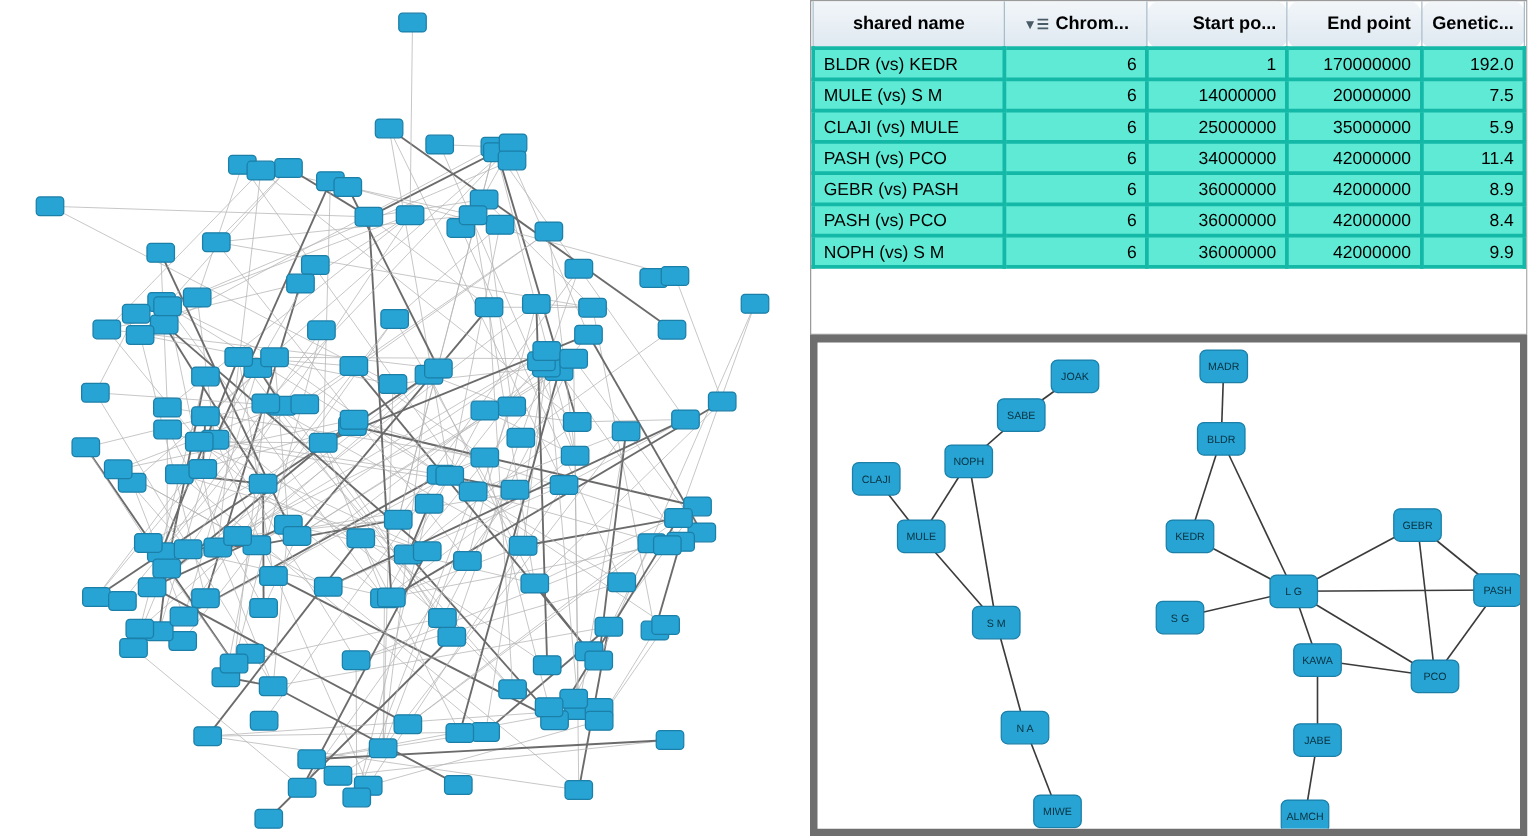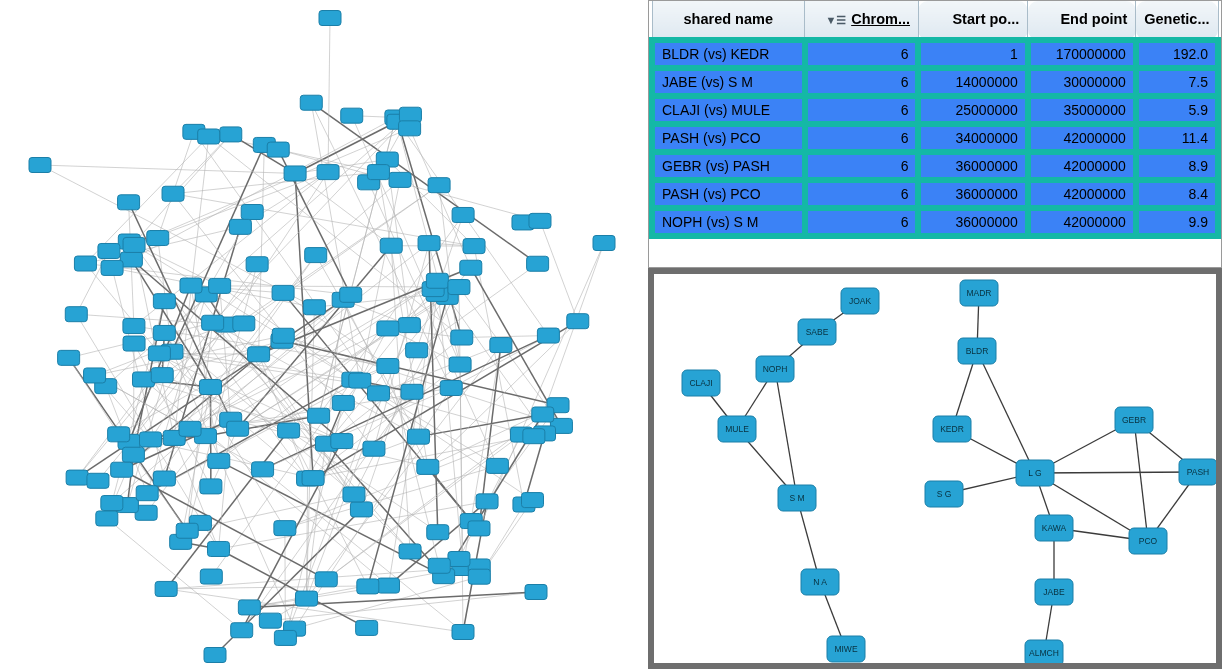--- a/index.html
+++ b/index.html
@@ -10,29 +10,29 @@
   #left-network{position:absolute;left:0;top:0;width:640px;height:669px;background:#ffffff;overflow:hidden;}
   #left-network svg{display:block;}
 
   
   #table-panel{position:absolute;left:648px;top:0;width:574px;height:268px;background:#ffffff;
                border:1px solid #9a9a9a;box-sizing:border-box;overflow:hidden;}
   table.net-table{border-collapse:collapse;width:100%;font-size:14px;color:#000;}
   table.net-table th{background:linear-gradient(#f2f6f9,#dfe9f1);
        border:1px solid #a9bcc9;border-top:none;height:36px;font-weight:bold;font-size:14.5px;
        padding:0 8px;white-space:nowrap;}
-  table.net-table td{border:6px solid #14b8a6;height:22px;padding:0 7px;white-space:nowrap;background:#3b82f6;}
+  table.net-table td{border:3px solid #14b8a6;height:22px;padding:0 7px;white-space:nowrap;background:#5eead4;}
   .col-name{text-align:left;width:160px;}
   .col-chrom{text-align:right;width:108px;}
   .col-start{text-align:right;width:118px;}
   .col-end{text-align:right;width:108px;}
   .col-gen{text-align:right;}
   th .filter-ico{display:inline-block;margin-right:5px;color:#4a5a66;font-size:11px;vertical-align:middle;}
   th.th-name{text-align:center;}
-  th.th-chrom{text-align:right;text-decoration:underline;}
+  th.th-chrom{text-align:center;}
   th.th-start,th.th-end,th.th-gen{text-align:right;border-radius:10px;}
 
   
   #sub-network{position:absolute;left:648px;top:268px;width:574px;height:401px;
                background:#ffffff;border:6px solid #6e6e6e;box-sizing:border-box;overflow:hidden;}
   #sub-network svg{display:block;}
 
   
   .node rect{fill:#27a3d4;stroke:#1b7fa8;stroke-width:1;}
   .node text{font-family:"Liberation Sans", sans-serif;fill:#08313f;text-anchor:middle;dominant-baseline:middle;}
@@ -819,24 +819,24 @@
     </thead>
     <tbody id="table-body">
         <tr>
           <td class="col-name">BLDR (vs) KEDR</td>
           <td class="col-chrom">6</td>
           <td class="col-start">1</td>
           <td class="col-end">170000000</td>
           <td class="col-gen">192.0</td>
         </tr>
         <tr>
-          <td class="col-name">JABE (vs) S M</td>
+          <td class="col-name">MULE (vs) S M</td>
           <td class="col-chrom">6</td>
           <td class="col-start">14000000</td>
-          <td class="col-end">30000000</td>
+          <td class="col-end">20000000</td>
           <td class="col-gen">7.5</td>
         </tr>
         <tr>
           <td class="col-name">CLAJI (vs) MULE</td>
           <td class="col-chrom">6</td>
           <td class="col-start">25000000</td>
           <td class="col-end">35000000</td>
           <td class="col-gen">5.9</td>
         </tr>
         <tr>

